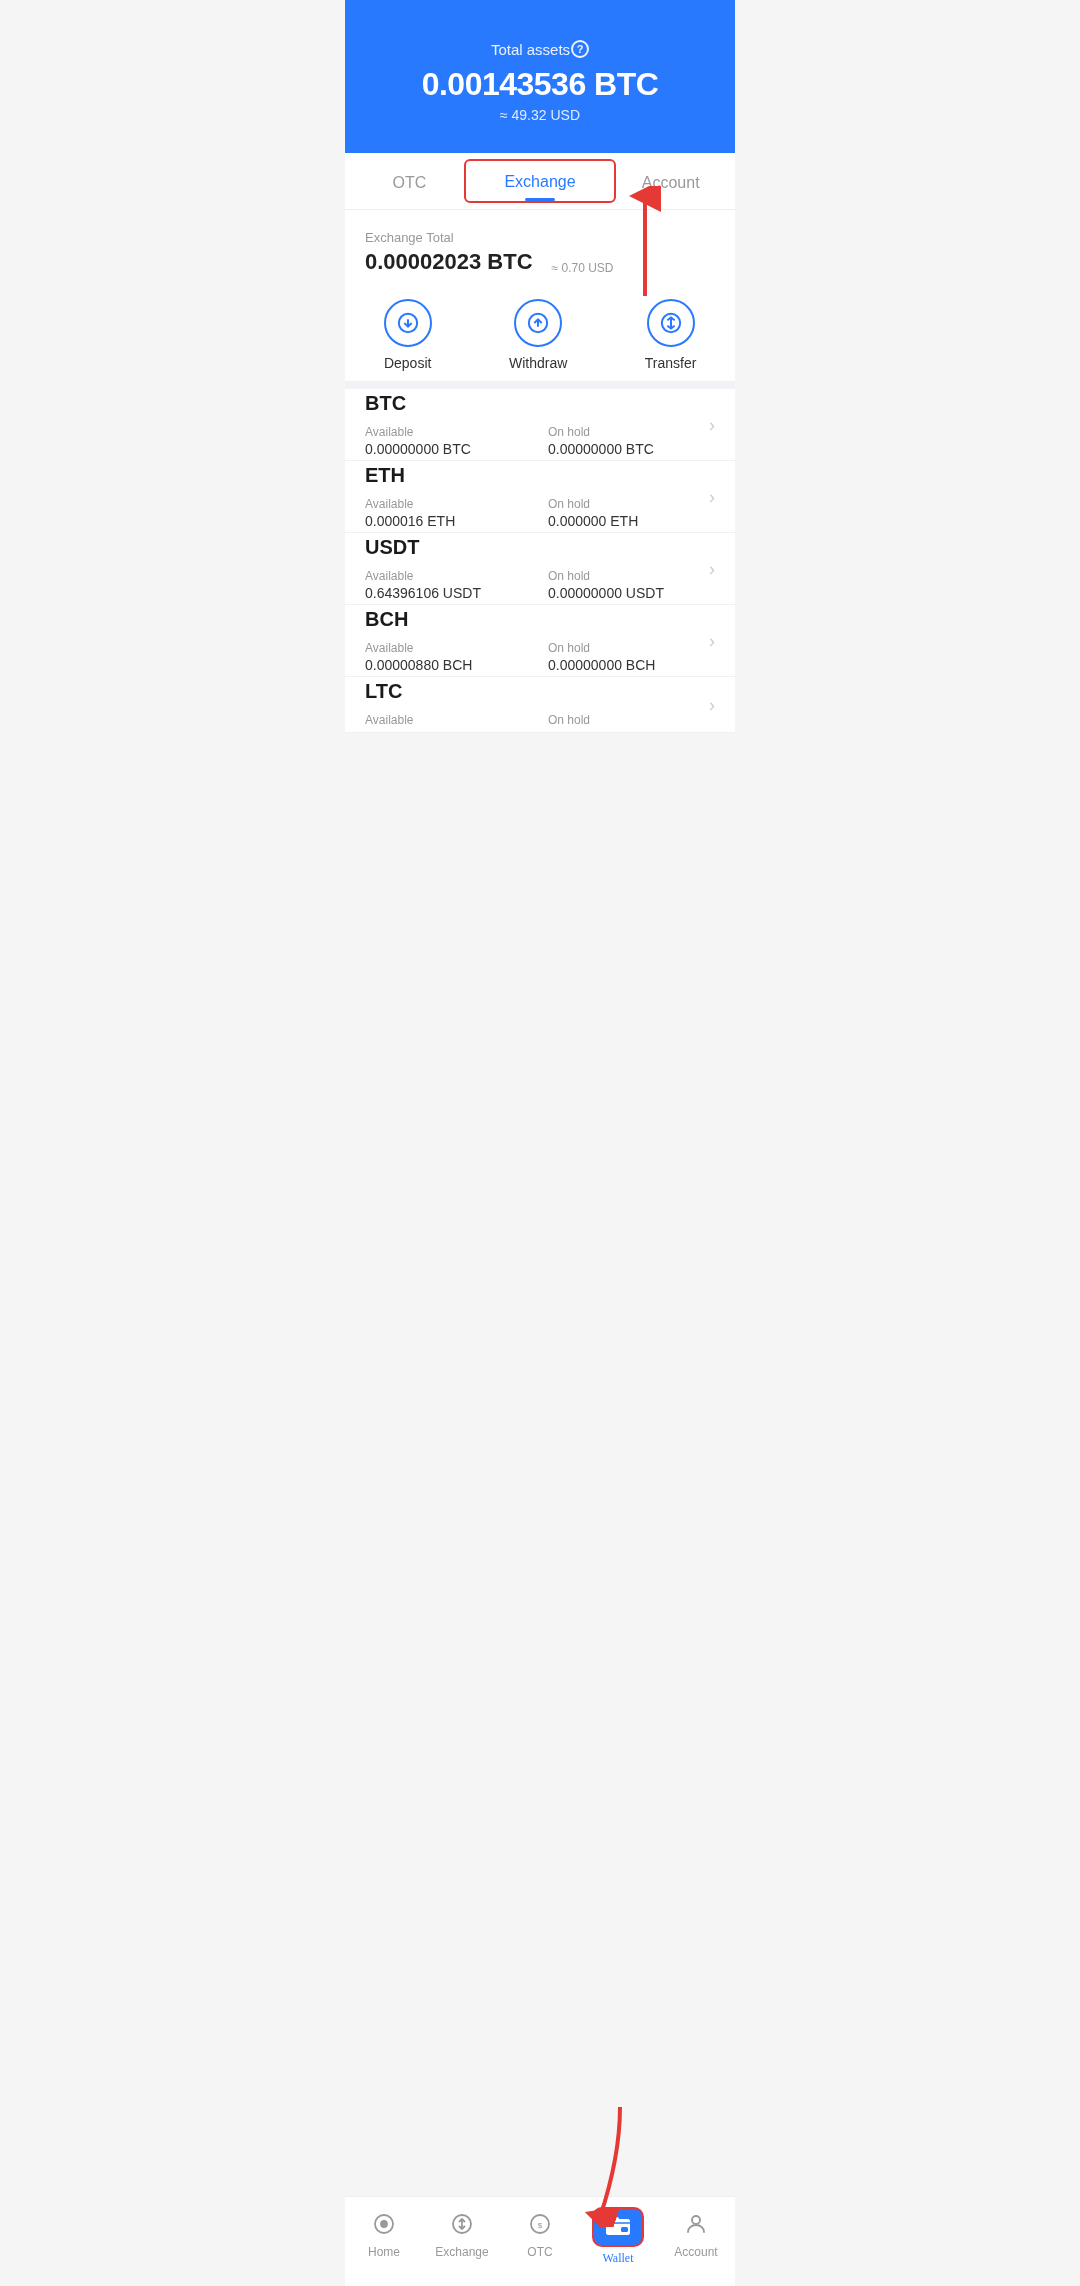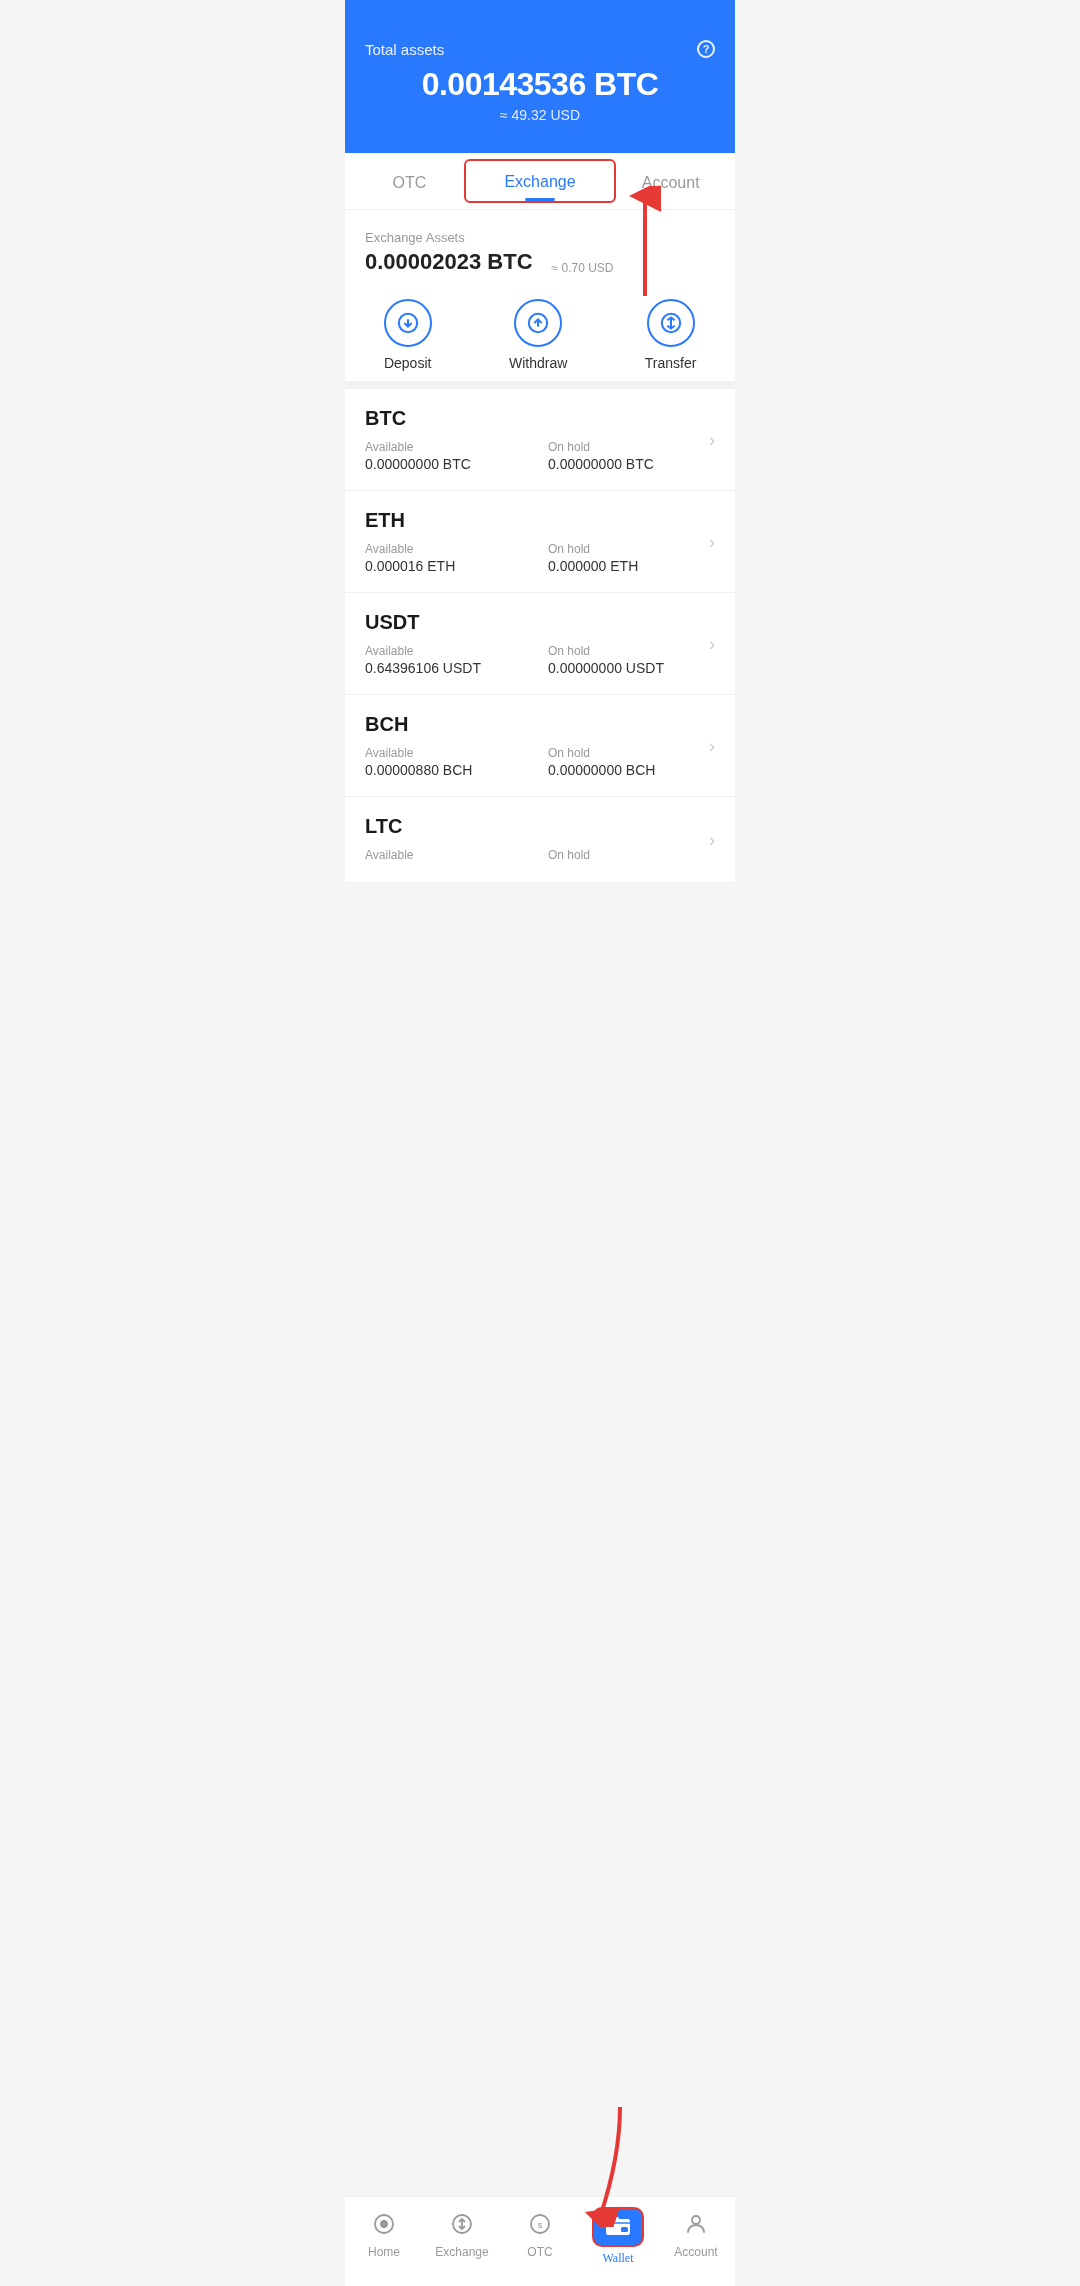--- a/index.html
+++ b/index.html
@@ -18,21 +18,21 @@
       background: #2979FF;
       padding: 40px 20px 30px;
       text-align: center;
       color: white;
     }
     .header-total-label {
       font-size: 15px;
       opacity: 0.9;
       display: flex;
       align-items: center;
-      justify-content: space-between;
+      justify-content: center;
       gap: 1px;
       margin-bottom: 8px;
     }
     .header-total-label .info-icon {
       width: 18px;
       height: 18px;
       border: 2px solid white;
       border-radius: 50%;
       display: inline-flex;
       align-items: center;
@@ -146,21 +146,21 @@
       height: 8px;
       background: #f0f2f5;
       position: relative;
     }
 
     
     .asset-list {
       background: white;
     }
     .asset-item {
-      padding: 18px 20px;
+      padding: 3px 20px;
       border-bottom: 1px solid #f0f0f0;
       cursor: pointer;
       position: relative;
     }
     .asset-name {
       font-size: 20px;
       font-weight: 600;
       color: #1a1a1a;
       margin-bottom: 10px;
     }
@@ -259,21 +259,21 @@
     <div class="header-usd">≈ 49.32 USD</div>
   </div>
 
   <div class="tabs">
     <div class="tab">OTC</div>
     <div class="tab active">Exchange</div>
     <div class="tab">Account</div>
   </div>
 
   <div class="content">
-    <div class="exchange-assets-label">Exchange Assets</div>
+    <div class="exchange-assets-label">Exchange Total</div>
     <div class="exchange-assets-amount">
       <span>0.00002023 BTC</span>
       <span class="exchange-assets-usd">≈ 0.70 USD</span>
     </div>
   </div>
 
   <div class="actions">
     <div class="action-btn">
       <div class="action-icon">
         <svg width="22" height="22" viewBox="0 0 24 24" fill="none" stroke="#2979FF" stroke-width="2.2">

